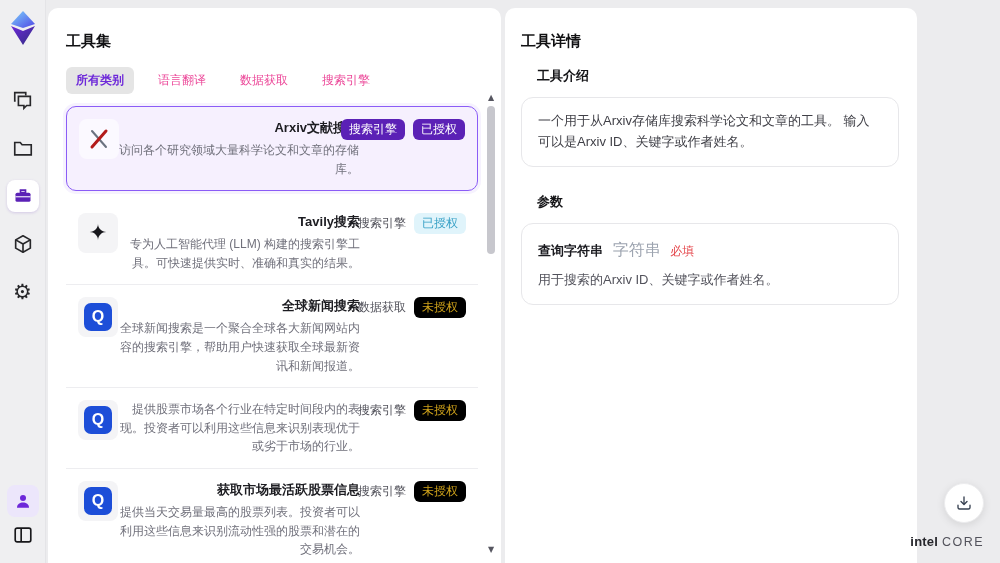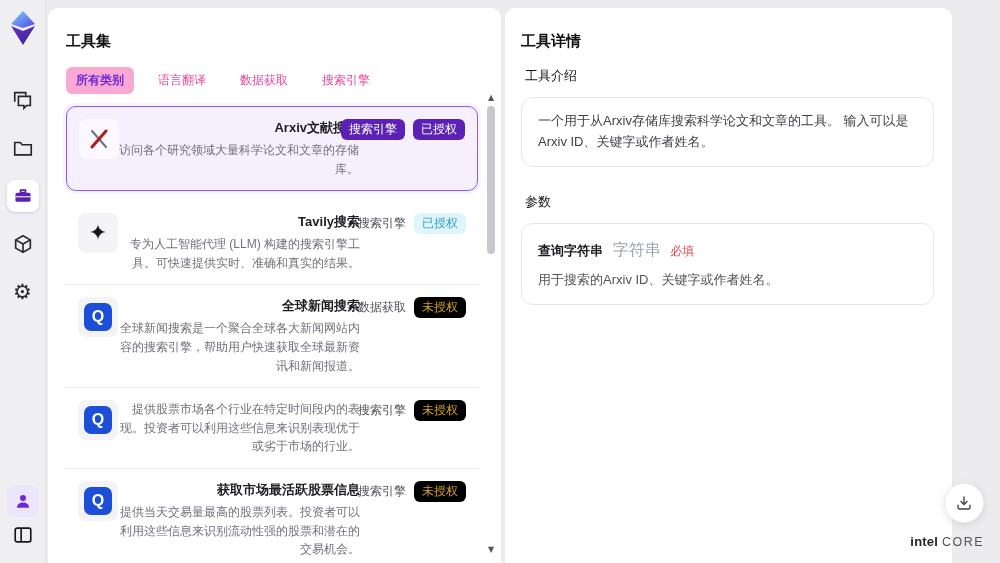--- a/index.html
+++ b/index.html
@@ -26,32 +26,32 @@
   .rail-spacer { flex:1; }
   .rail-btn.user { background:#ece6fb; border-radius:8px; margin-top:0; }
   .rail-btn.bottom-last { margin-top:2px; margin-bottom:12px; }
   .gear-glyph { font-size:21px; line-height:1; color:#27272a; font-family:"DejaVu Sans",sans-serif; }
 
   
   .panel {
     position:absolute; top:8px; background:#fff; border-radius:10px 10px 0 0;
   }
   .panel.left  { left:48px;  width:453px; height:555px; padding:16px 4px 0 18px; }
-  .panel.right { left:505px; width:447px; height:555px; padding:16px 18px 0 16px; }
+  .panel.right { left:505px; width:412px; height:555px; padding:16px 18px 0 16px; }
 
   .panel-title { font-size:15px; font-weight:bold; margin:8px 0 16px 0; color:#111113; }
 
   
   .tabs { display:flex; gap:14px; align-items:center; margin-bottom:12px; }
   .tab {
     border:none; background:transparent; font-size:12px; color:#ec4899;
     padding:5px 10px; border-radius:6px; cursor:pointer;
     font-family:inherit;
   }
-  .tab.active { background:#f9a8d4; color:#6d28d9; font-weight:bold; }
+  .tab.active { background:#e5e5e5; color:#6d28d9; font-weight:bold; }
 
   
   .tool-list { position:relative; width:412px; }
   .tool-card {
     position:relative; display:flex; padding:12px 10px 12px 12px;
     border-bottom:1px solid #ededf0; cursor:pointer; background:#fff;text-align:right;
   }
   .tool-card.selected {
     border:1px solid #8b5cf6; background:#f6f0fe; border-radius:10px;
     margin-bottom:10px; box-shadow:0 0 0 3px rgba(139,92,246,.08);
@@ -86,21 +86,21 @@
   }
   .scroll-arrow { font-size:8px; color:#565660; line-height:1; cursor:pointer;
     font-family:"DejaVu Sans",sans-serif; }
   .scroll-track { flex:1; width:10px; position:relative; }
   .scroll-thumb {
     position:absolute; top:4px; left:1px; width:8px; height:148px;
     background:#c7c7cd; border-radius:4px; cursor:grab;
   }
 
   
-  .section-heading { font-size:13px; font-weight:normal; color:#141417; margin:14px 0 12px 4px; }
+  .section-heading { font-size:13px; font-weight:bold; color:#141417; margin:14px 0 12px 16px; }
   .detail-box {
     border:1px solid #e7e7ea; border-radius:12px; background:#fff;
     padding:13px 16px; font-size:13px; color:#3f3f46; line-height:1.6;
   }
   .param-name { font-size:13px; font-weight:bold; color:#1c1c21; }
   .param-type { font-size:16px; color:#9ca3af; margin-left:6px; }
   .param-required { font-size:12px; color:#e5484d; margin-left:6px; }
   .param-desc { font-size:13px; color:#52525b; margin-top:8px; }
 
   

